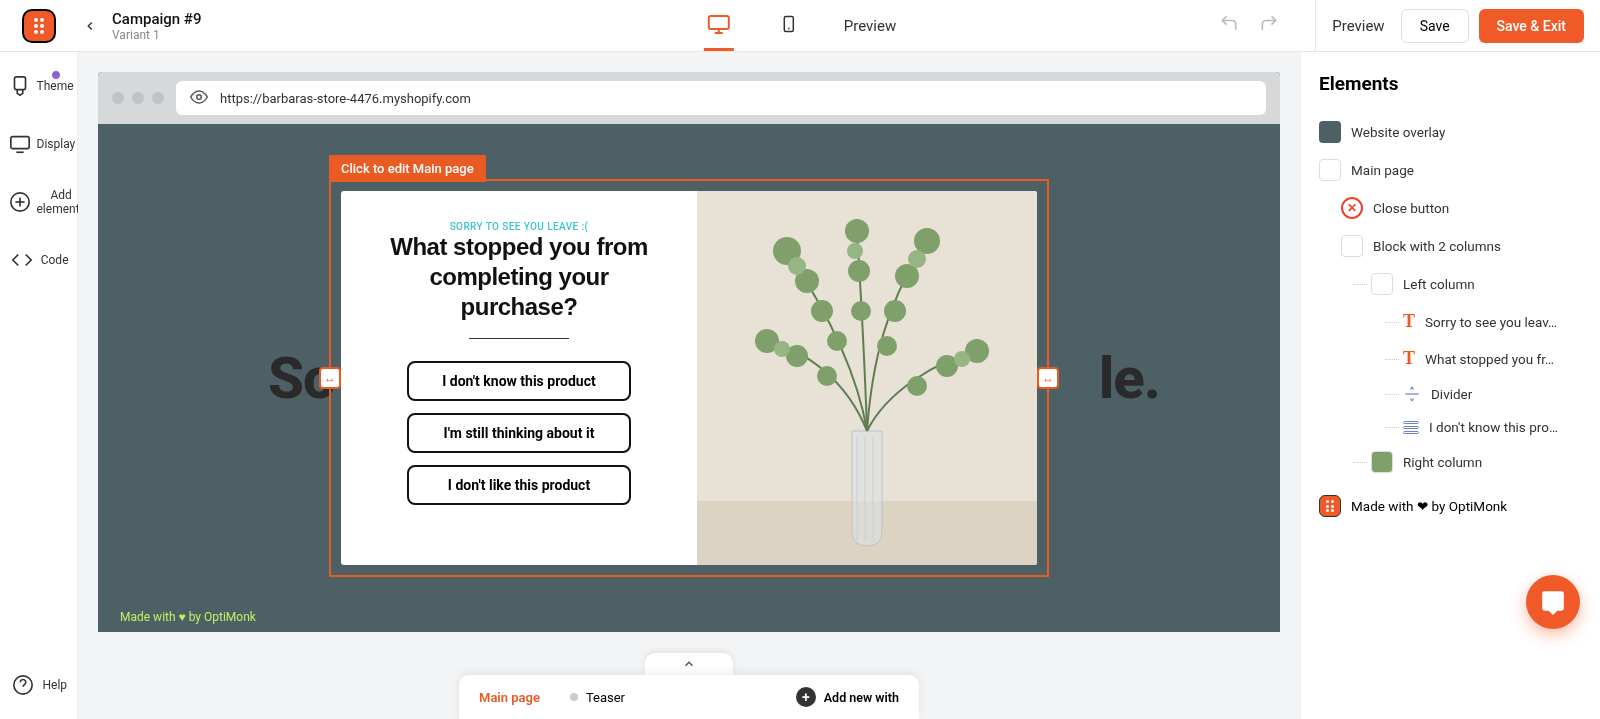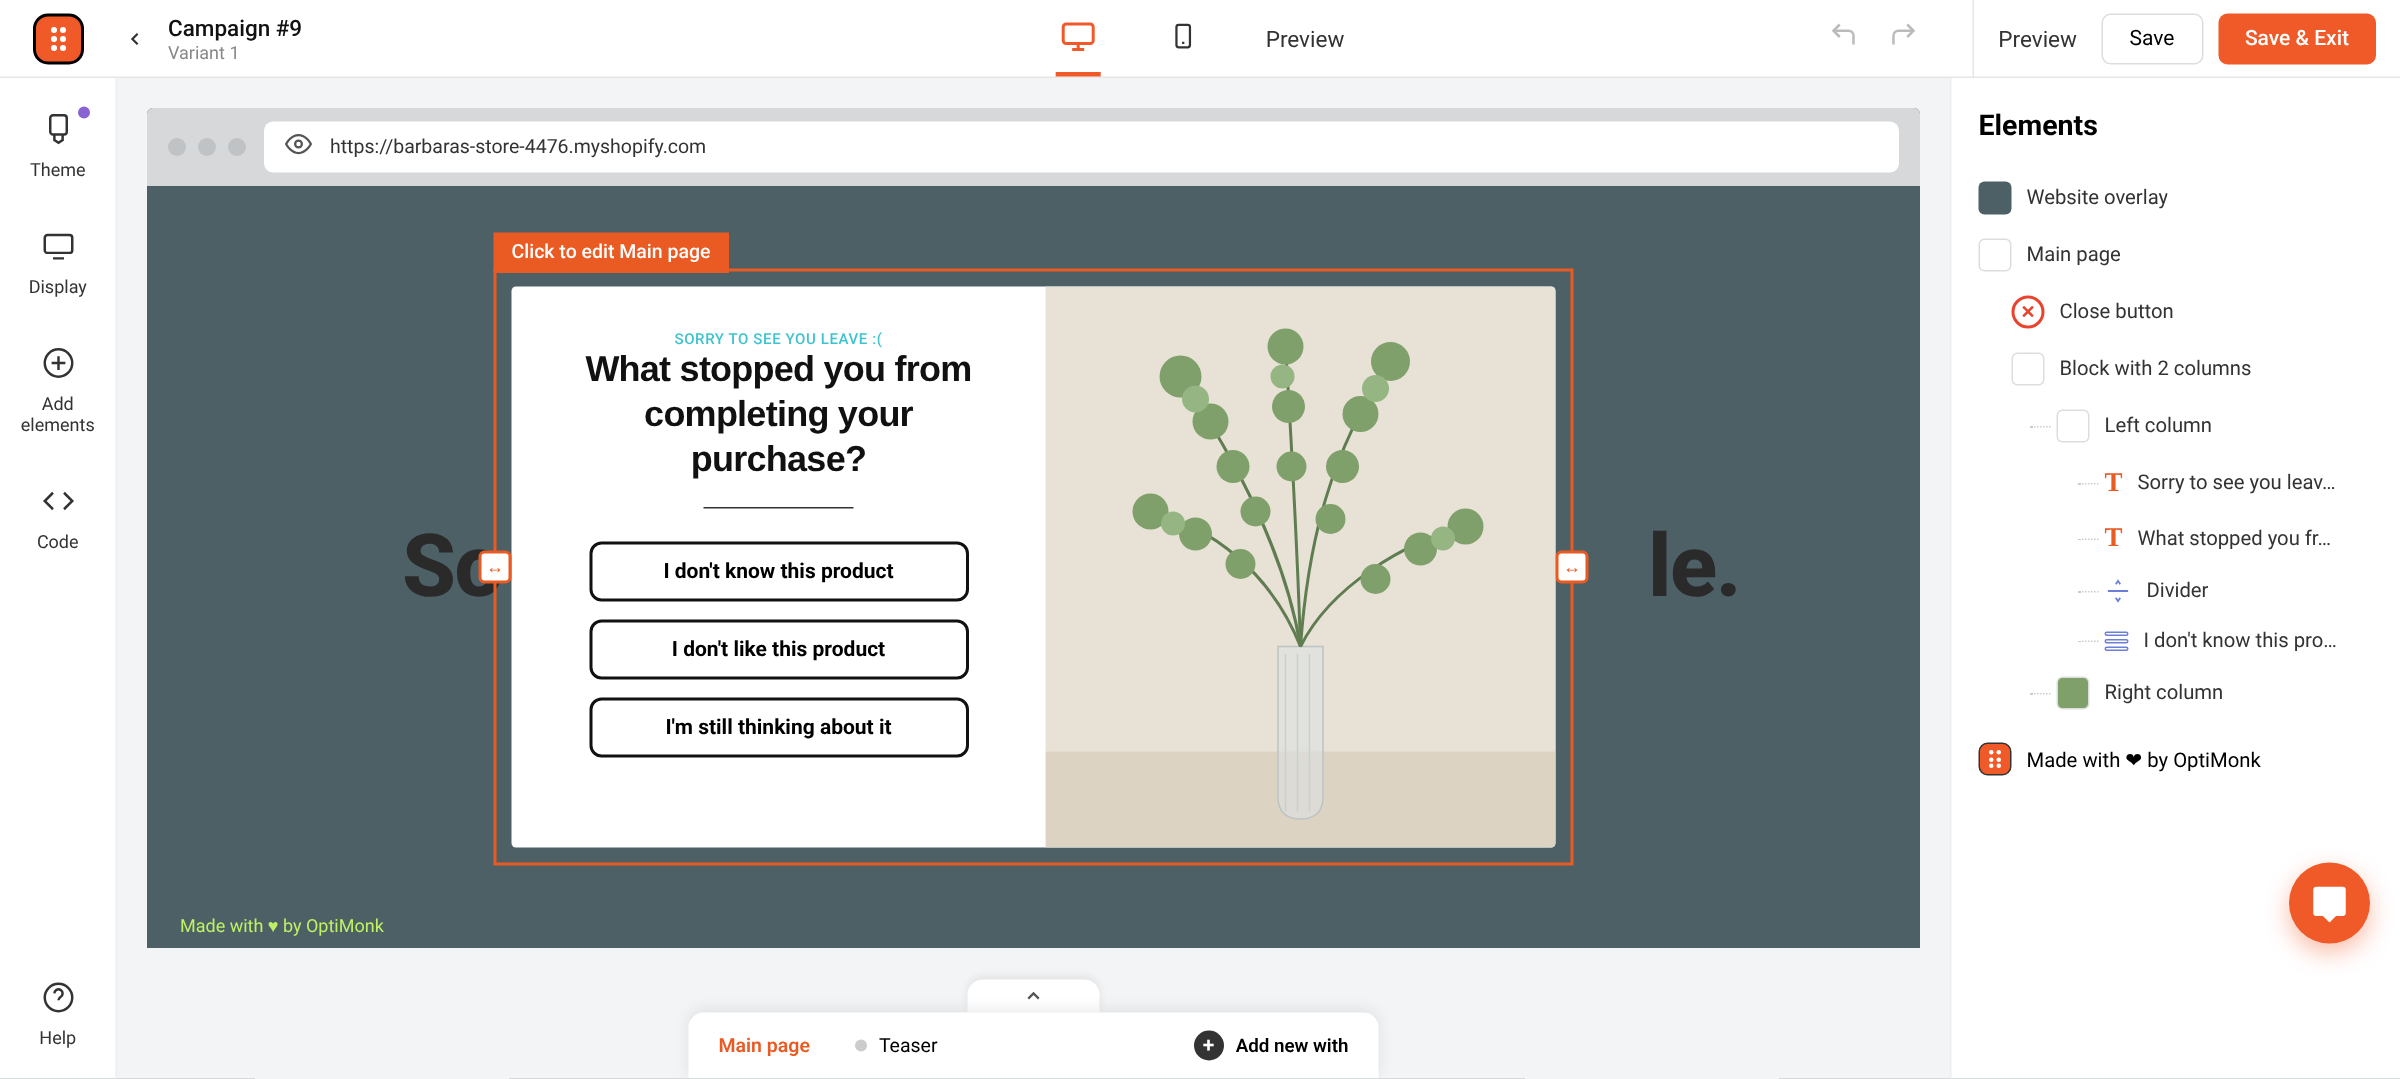--- a/index.html
+++ b/index.html
@@ -20,21 +20,21 @@
 .device-btn.active { border-bottom-color:#f05a28; }
 .preview-link { font-size:15px; color:#333; cursor:pointer; }
 .history { display:flex; gap:20px; margin-right:20px; }
 .history span { color:#bbb; font-size:20px; cursor:pointer; }
 .vdiv { width:1px; height:52px; background:#e6e6e6; margin:0 16px; }
 .cancel { font-size:15px; color:#333; cursor:pointer; margin-right:16px; }
 .save-btn { border:1px solid #ddd; background:#fff; padding:8px 18px; border-radius:6px; font-size:14px; cursor:pointer; margin-right:10px; }
 .save-exit { background:#f05a28; color:#fff; padding:9px 18px; border-radius:6px; font-size:14px; cursor:pointer; font-weight:500; }
 
 .rail { grid-column:1; grid-row:2; background:#fff; border-right:1px solid #eee; display:flex; flex-direction:column; align-items:center; padding-top:20px; gap:30px; }
-.rail-item { display:flex; flex-direction:column; align-items:center; gap:6px; cursor:pointer; color:#333; font-size:12px; width:60px; text-align:center; position:relative;}
+.rail-item { display:flex; flex-direction:row; align-items:center; gap:6px; cursor:pointer; color:#333; font-size:12px; width:60px; text-align:center; position:relative;}
 .rail-icon { width:28px; height:28px; display:flex; align-items:center; justify-content:center; }
 .rail .spacer { flex:1; }
 .badge-dot { position:absolute; top:-2px; right:8px; width:10px; height:10px; background:#8a63d2; border-radius:50%; border:1px solid #fff; }
 
 .canvas { grid-column:2; grid-row:2; background:#f3f4f5; padding:20px 20px 0 20px; position:relative; overflow:hidden; }
 .browser { background:#4d6066; height:560px; border-radius:4px 4px 0 0; position:relative; }
 .browser-chrome { background:#d6d8da; height:52px; border-radius:4px 4px 0 0; display:flex; align-items:center; padding:0 14px; gap:12px; }
 .traffic { display:flex; gap:8px; }
 .traffic span { width:12px; height:12px; background:#bfc3c6; border-radius:50%; }
 .addr { flex:1; background:#fff; height:34px; border-radius:6px; display:flex; align-items:center; padding:0 14px; gap:12px; color:#333; font-size:13px; }
@@ -44,21 +44,21 @@
 .popup-wrap { position:relative; width:720px; }
 .edit-tag { position:absolute; top:-24px; left:0; background:#ea5a23; color:#fff; font-size:13px; padding:6px 12px; font-weight:500;}
 .popup-border { border:2px solid #ea5a23; padding:10px; position:relative; }
 .handle { position:absolute; top:50%; transform:translateY(-50%); width:22px; height:22px; background:#fff; border:2px solid #ea5a23; border-radius:4px; display:flex; align-items:center; justify-content:center; color:#ea5a23; font-size:12px; cursor:ew-resize;}
 .handle.left { left:-12px; } .handle.right { right:-12px; }
 .popup { background:#fff; display:flex; height:374px; border-radius:3px; overflow:hidden; }
 .popup-left { flex:1; padding:30px 30px; display:flex; flex-direction:column; align-items:center; }
 .eyebrow { color:#3fc4cf; font-size:10px; letter-spacing:.4px; font-weight:500; margin-bottom:0;}
 .headline { font-size:24px; font-weight:800; color:#111; text-align:center; line-height:1.25; margin-bottom:16px; font-family: Arial Black, Arial, sans-serif; letter-spacing:-0.5px;}
 .divider { width:100px; height:1px; background:#333; margin-bottom:22px;}
-.opt { width:253px; border:2px solid #111; border-radius:8px; height:40px; display:flex; align-items:center; justify-content:center; font-size:14px; font-weight:700; margin-bottom:12px; cursor:pointer;}
+.opt { width:224px; border:2px solid #111; border-radius:8px; height:40px; display:flex; align-items:center; justify-content:center; font-size:14px; font-weight:700; margin-bottom:12px; cursor:pointer;}
 .popup-right { width:340px; background:#ece7de; position:relative; overflow:hidden; }
 .madewith { position:absolute; bottom:8px; left:22px; color:#bef264; font-size:12px; }
 .pages-bar { position:absolute; bottom:0; left:50%; transform:translateX(-50%); display:flex; align-items:flex-end; }
 .pages-tab { width:88px; height:22px; background:#fff; border-radius:10px 10px 0 0; display:flex; align-items:center; justify-content:center; color:#555; font-size:14px; box-shadow:0 -2px 6px rgba(0,0,0,.08); }
 .pages-body { background:#fff; height:44px; width:460px; border-radius:10px 10px 0 0; display:flex; align-items:center; padding:0 20px; gap:30px; box-shadow:0 -2px 10px rgba(0,0,0,.08);}
 .pages-body .pill { display:flex; align-items:center; gap:8px; font-size:13px; }
 .pill.active { color:#ea5a23; font-weight:600; }
 .pill .dot { width:8px; height:8px; background:#ccc; border-radius:50%; }
 .add-page { margin-left:auto; display:flex; align-items:center; gap:8px; font-size:12.5px; font-weight:600; cursor:pointer; }
 .plus-circ { width:20px; height:20px; border-radius:50%; background:#333; color:#fff; display:flex; align-items:center; justify-content:center; font-size:14px; }
@@ -225,22 +225,22 @@
           <div class="edit-tag">Click to edit Main page</div>
           <div class="popup-border">
             <div class="handle left">↔</div>
             <div class="handle right">↔</div>
             <div class="popup">
               <div class="popup-left">
                 <div class="eyebrow">SORRY TO SEE YOU LEAVE :(</div>
                 <div class="headline">What stopped you from completing your purchase?</div>
                 <div class="divider"></div>
                 <div class="opt">I don't know this product</div>
+                <div class="opt">I'm still thinking about it</div>
                 <div class="opt">I don't like this product</div>
-                <div class="opt">I'm still thinking about it</div>
               </div>
               <div class="popup-right plant">
                 <svg width="340" height="374" viewBox="0 0 340 374">
                   <rect width="340" height="374" fill="#e8e2d6"></rect>
                   <rect y="310" width="340" height="64" fill="#ddd3c2"></rect>
 
                   <path d="M155 240 L155 340 Q155 355 170 355 Q185 355 185 340 L185 240 Z" fill="rgba(220,225,225,0.6)" stroke="#bcc4c4" stroke-width="1"></path>
                   <line x1="160" y1="245" x2="160" y2="350" stroke="#c8d0d0" stroke-width="1"></line>
                   <line x1="168" y1="245" x2="168" y2="350" stroke="#c8d0d0" stroke-width="1"></line>
                   <line x1="176" y1="245" x2="176" y2="350" stroke="#c8d0d0" stroke-width="1"></line>

